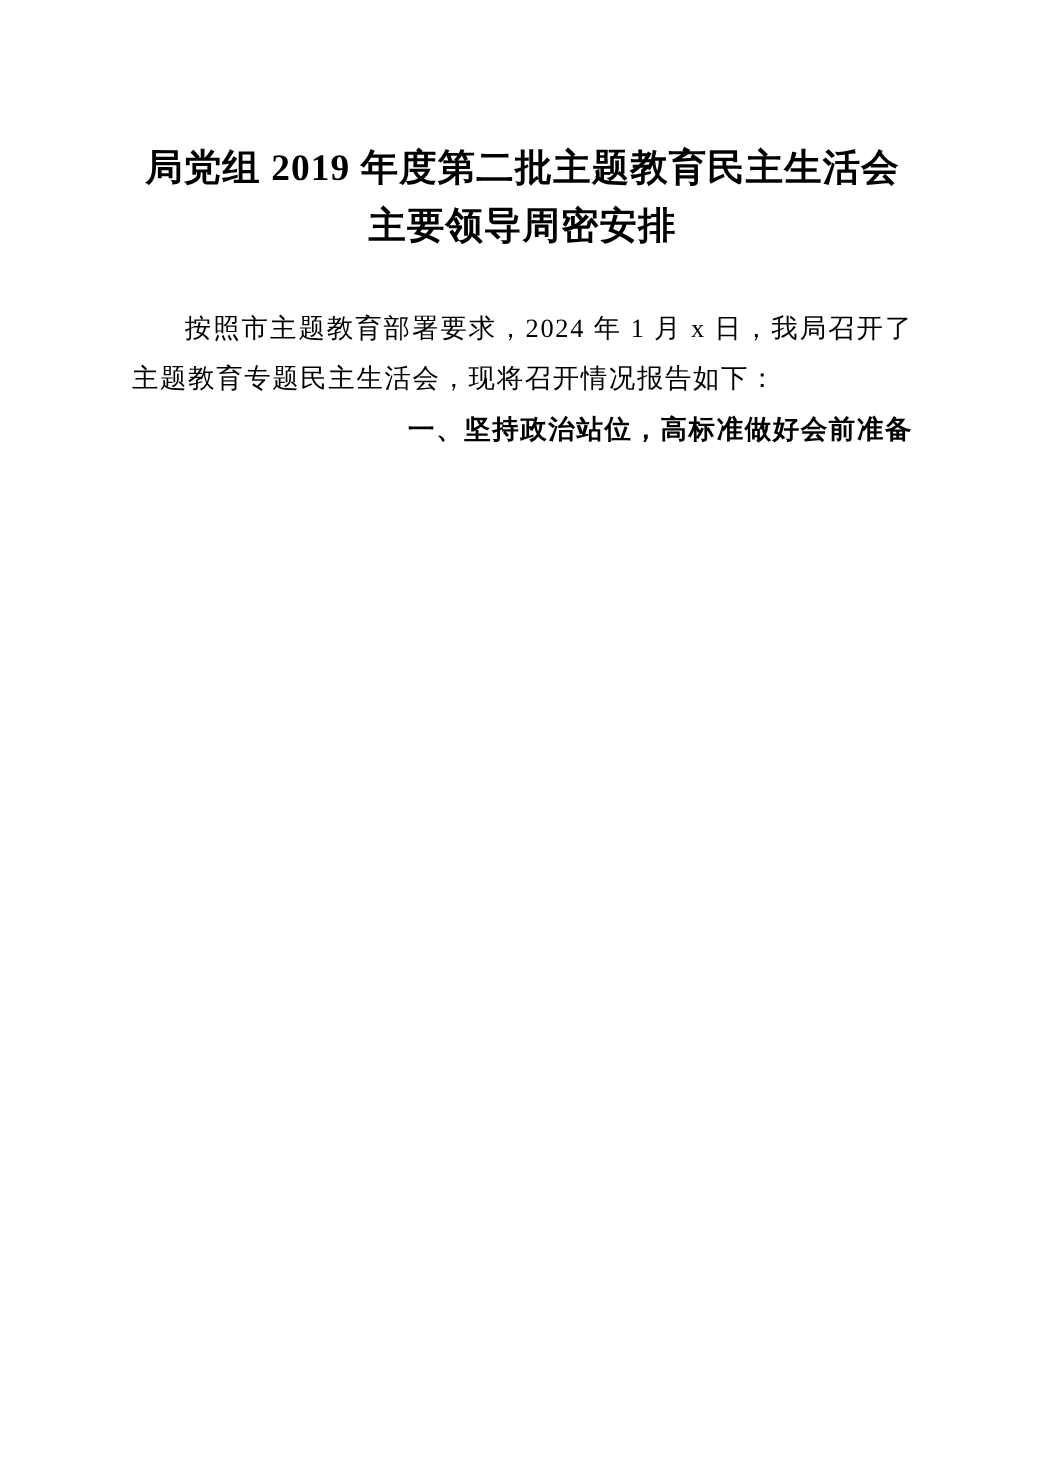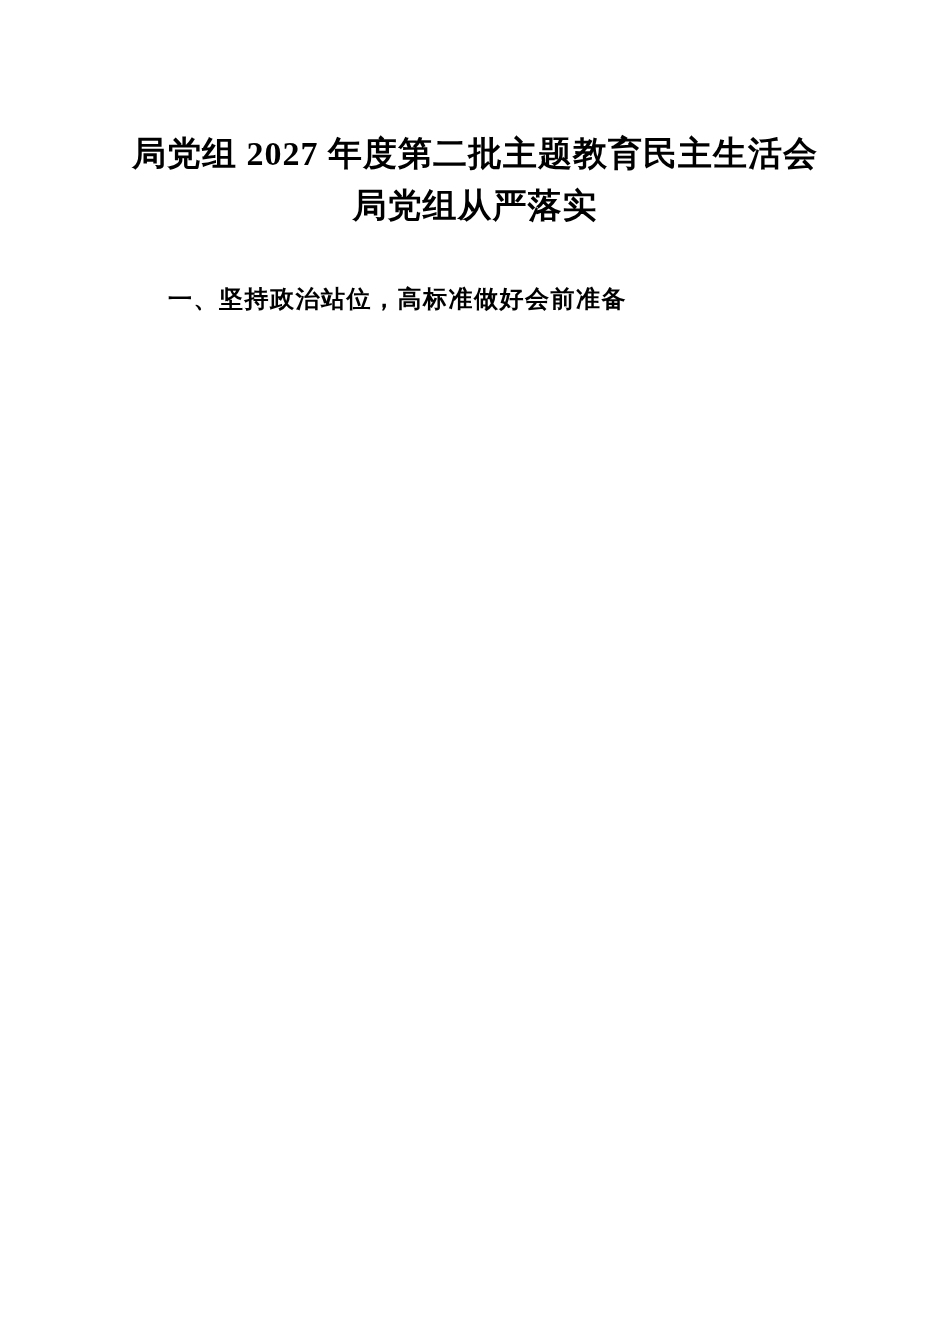--- a/index.html
+++ b/index.html
@@ -37,35 +37,36 @@
     letter-spacing: 1.5px;
   }
   .para {
     margin: 0;
     text-indent: 2em;
     text-align: justify;
   }
   .para.section-heading {
     font-family: "Liberation Sans", sans-serif;
     font-weight: bold;
-    text-align: left;
+    text-align: right;
   }
 </style>
 </head>
 <body>
 
 <div class="page">
 
   <h1 class="doc-title">
-    <span class="title-line">局党组 2027 年度第二批主题教育民主生活会</span>
-    <span class="title-line">局党组从严落实</span>
+    <span class="title-line">局党组 2019 年度第二批主题教育民主生活会</span>
+    <span class="title-line">主要领导周密安排</span>
   </h1>
 
   <div class="body-text">
 
+    <p class="para">按照市主题教育部署要求，2024 年 1 月 x 日，我局召开了主题教育专题民主生活会，现将召开情况报告如下：</p>
 
     <p class="para section-heading">一、坚持政治站位，高标准做好会前准备</p>
 
 
 
   </div>
 
 </div>
 
 </body></html>

